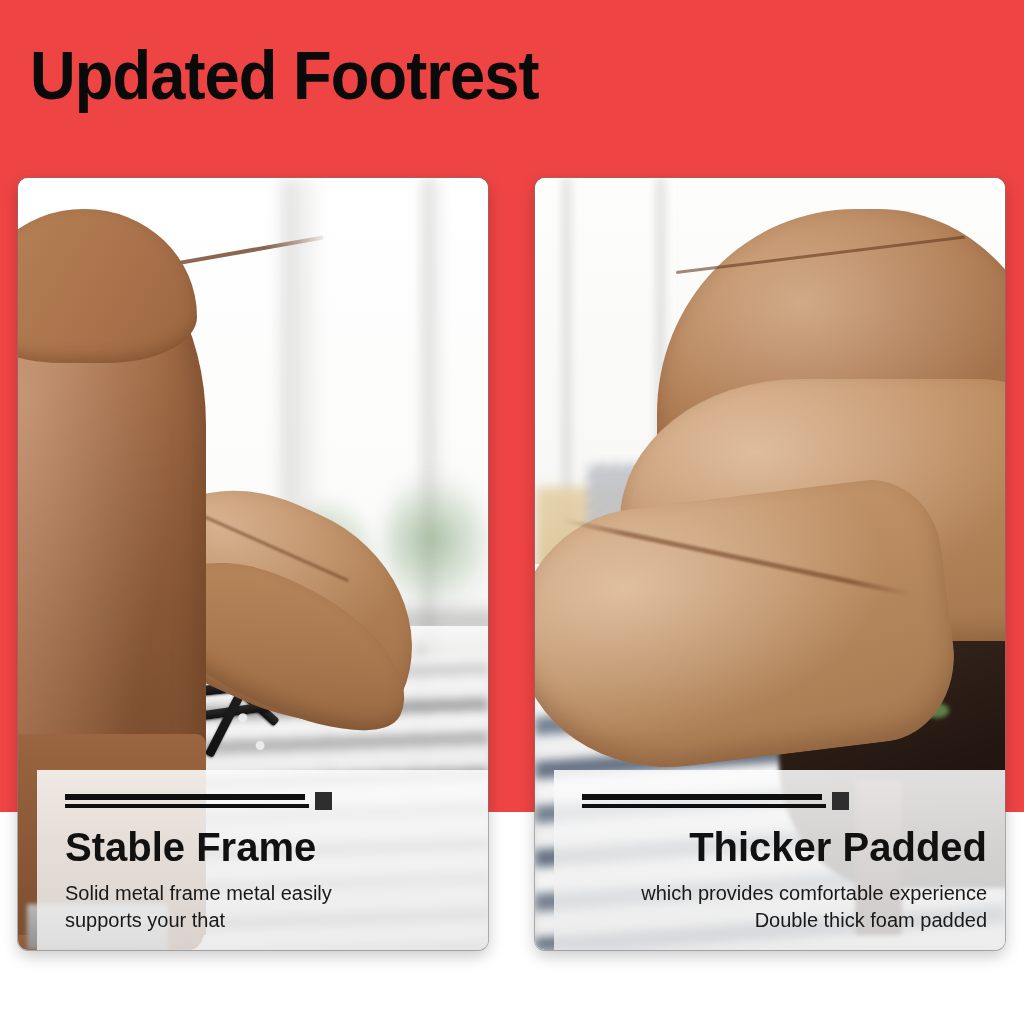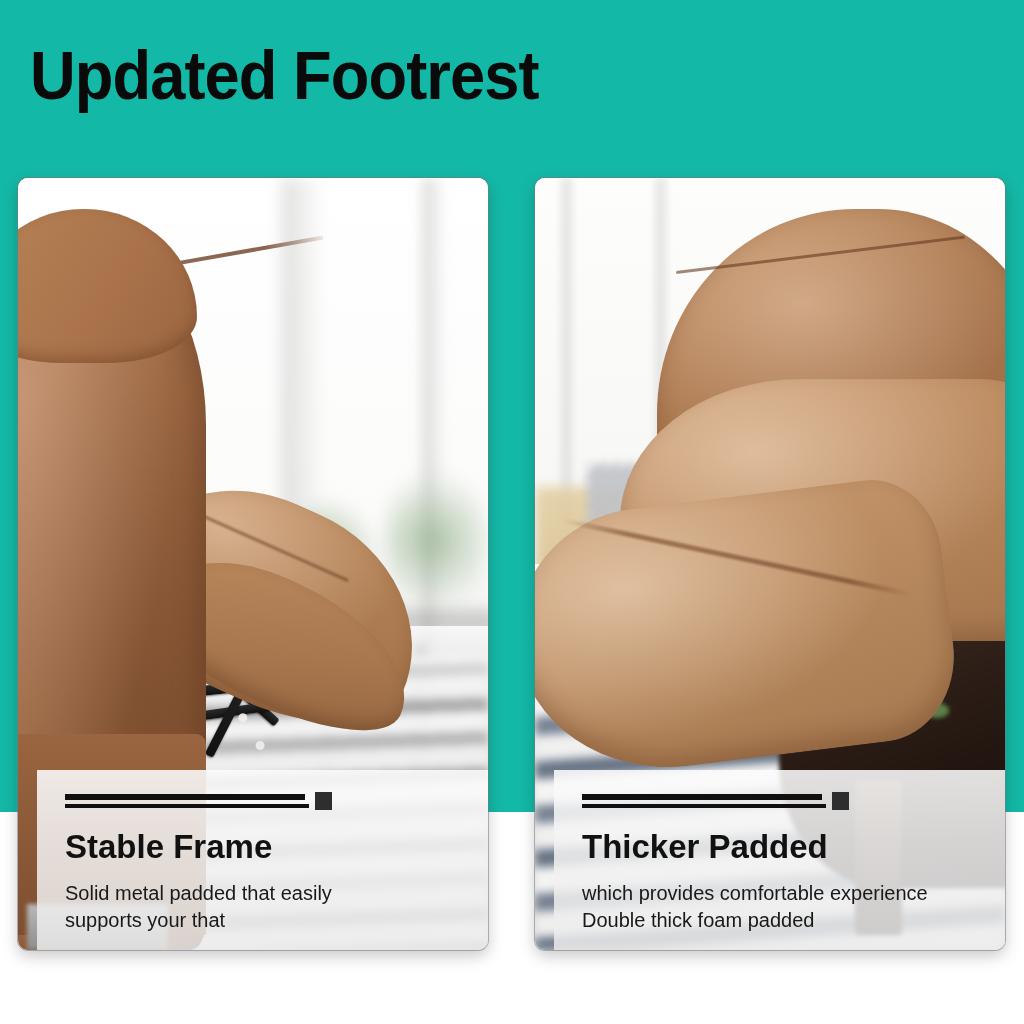--- a/index.html
+++ b/index.html
@@ -9,21 +9,21 @@
     height: 1024px;
     background: #ffffff;
     font-family: "Liberation Sans", sans-serif;
     overflow: hidden;
   }
 
   #stage {
     position: relative;
     width: 1024px;
     height: 812px;
-    background: #14b8a6;
+    background: #ef4444;
   }
 
   
   .page-title {
     position: absolute;
     left: 30px;
     top: 38px;
     font-family: "Liberation Sans", sans-serif;
     font-weight: bold;
     font-size: 68px;
@@ -41,21 +41,21 @@
     top: 178px;
     width: 470px;
     height: 772px;
     border-radius: 10px;
     overflow: hidden;
     background: #f2f2f1;
     box-shadow: 0 0 0 1px rgba(120,120,125,0.55),
                 0 6px 16px rgba(0,0,0,0.22);
   }
   #panel-left  { left: 18px; }
-  #panel-right { left: 535px; }
+  #panel-right { left: 535px; text-align: right; }
 
   .photo {
     position: absolute;
     inset: 0;
     overflow: hidden;
   }
 
   
   
   .lp-window {
@@ -389,21 +389,21 @@
     left: 250px;
     top: 0px;
     width: 17px;
     height: 18px;
     background: #2e2e2e;
   }
   .cap-title {
     margin-top: 14px;
     font-family: "Liberation Sans", sans-serif;
     font-weight: bold;
-    font-size: 33px;
+    font-size: 40px;
     line-height: 38px;
     color: #111111;
     letter-spacing: 0px;
   }
   .cap-body {
     margin-top: 14px;
     font-family: "Liberation Sans", sans-serif;
     font-weight: normal;
     font-size: 20px;
     line-height: 27px;
@@ -462,21 +462,21 @@
     </div>
 
     <div class="caption">
       <div class="cap-bar-wrap">
         <div class="cap-bar-line l1"></div>
         <div class="cap-bar-line l2"></div>
         <div class="cap-bar-block"></div>
       </div>
       <div class="cap-title">Stable Frame</div>
       <div class="cap-body">
-        <span>Solid metal padded that easily</span>
+        <span>Solid metal frame metal easily</span>
         <span>supports your that</span>
       </div>
     </div>
   </div>
 
   <div class="panel" id="panel-right">
 
     <div class="photo">
       <div class="rp-window"></div>
       <div class="rp-mullion" style="left:6%"></div>

